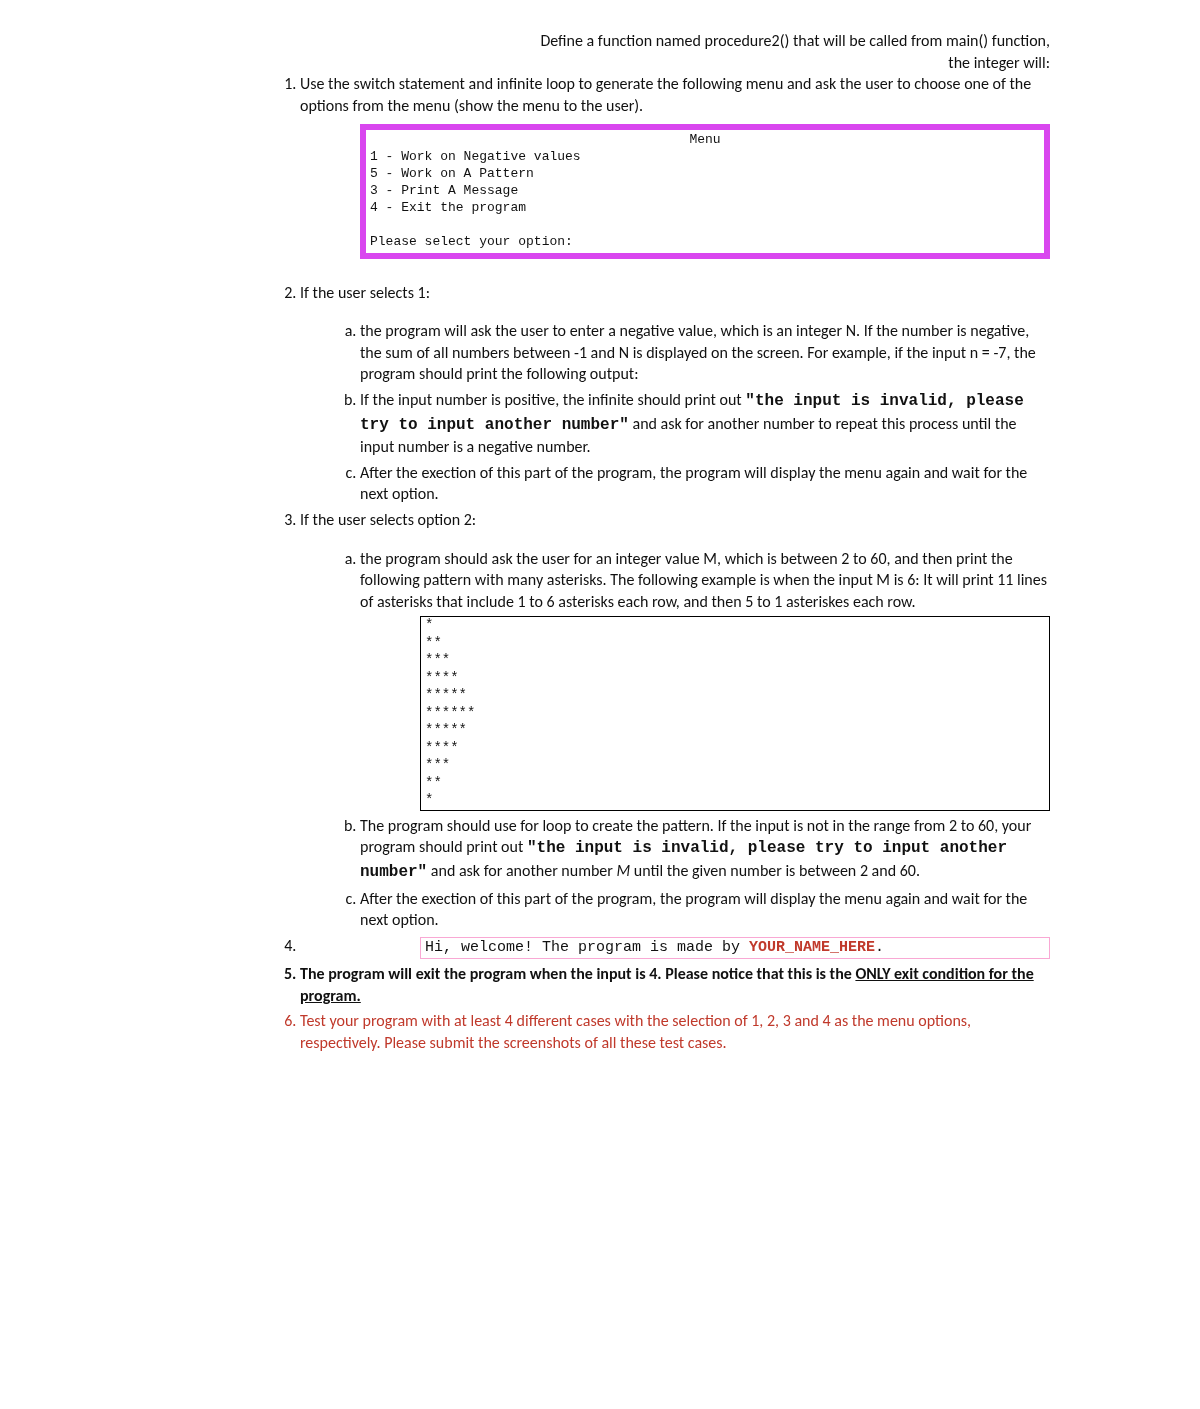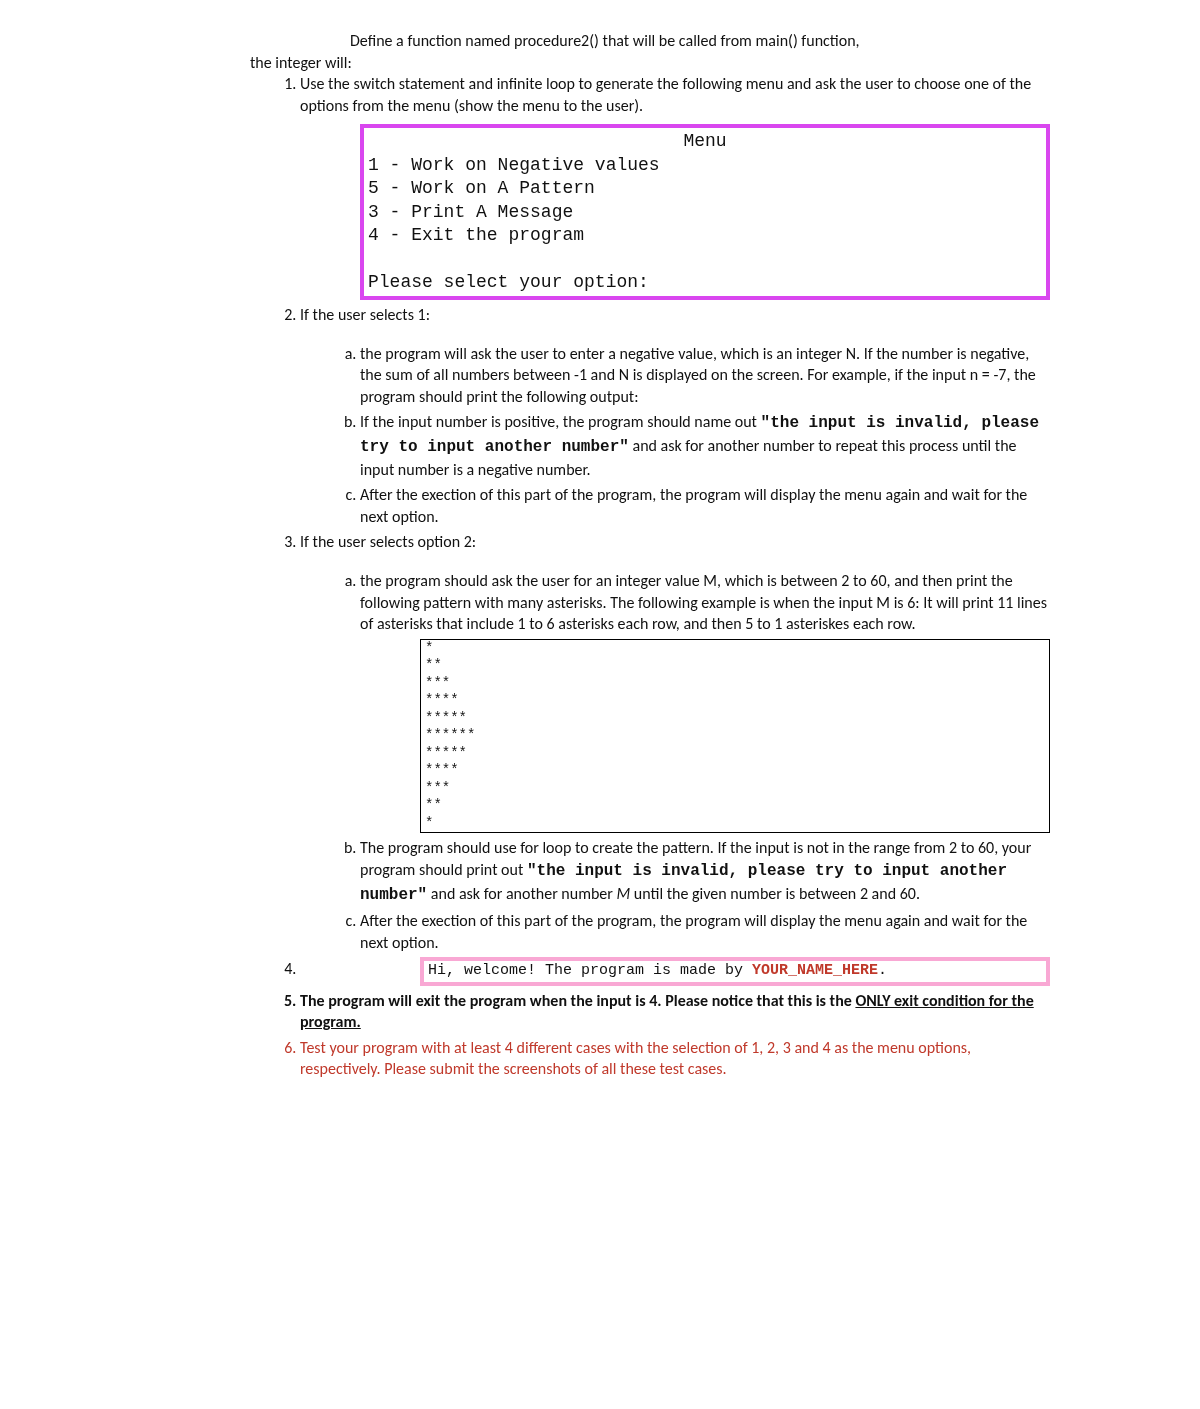--- a/index.html
+++ b/index.html
@@ -10,38 +10,39 @@
     margin:0;
     padding:30px 40px 60px 40px;
     line-height:1.35;
   }
   .page{
     max-width:900px;
     margin:0 auto;
   }
   .intro{
     margin-left:100px;
+    text-align:right;
   }
   .intro .first{
     margin-left:100px;
   }
   ol.main{
     margin:0;
     padding-left:150px;
   }
   ol.main>li{
     margin-bottom:4px;
   }
   .codebox{
-    border:4px solid #d946ef;
+    border:6px solid #d946ef;
     font-family:"Courier New",monospace;
     white-space:pre;
     padding:2px 4px;
-    margin:8px 0 4px 60px;
-    font-size:18px;
+    margin:8px 0 23px 60px;
+    font-size:13px;
     line-height:1.3;
   }
   .menu-box .menu-title{
     display:block;
     text-align:center;
   }
   .sub{
     margin:2px 0 2px 60px;
     padding:0;
   }
@@ -56,21 +57,21 @@
   .small-box{
     border:1px solid #000;
     font-family:"Courier New",monospace;
     white-space:pre;
     padding:0 4px;
     margin:4px 0 4px 60px;
     font-size:14px;
     line-height:1.25;
   }
   .name-box{
-    border:4px solid #f9a8d4;
+    border:1px solid #f9a8d4;
     font-family:"Courier New",monospace;
     padding:0 4px;
     margin:4px 0 4px 120px;
     font-size:15px;
   }
 </style>
 </head>
 <body>
 
 <div class="page">
@@ -93,21 +94,21 @@
 <span>Please select your option:</span></div>
     </li>
 
     <li>
       <span>If the user selects 1:</span>
       <ol class="sub alpha">
         <li>
           <span>the program will ask the user to enter a negative value, which is an integer N. If the number is negative, the sum of all numbers between -1 and N is displayed on the screen. For example, if the input n = -7, the program should print the following output:</span>
         </li>
         <li>
-          <span>If the input number is positive, the program should name out </span><span class="mono bold">"the input is invalid, please try to input another number"</span><span> and ask for another number to repeat this process until the input number is a negative number.</span>
+          <span>If the input number is positive, the infinite should print out </span><span class="mono bold">"the input is invalid, please try to input another number"</span><span> and ask for another number to repeat this process until the input number is a negative number.</span>
         </li>
         <li>
           <span>After the exection of this part of the program, the program will display the menu again and wait for the next option.</span>
         </li>
       </ol>
     </li>
 
     <li>
       <span>If the user selects option 2:</span>
       <ol class="sub alpha">

